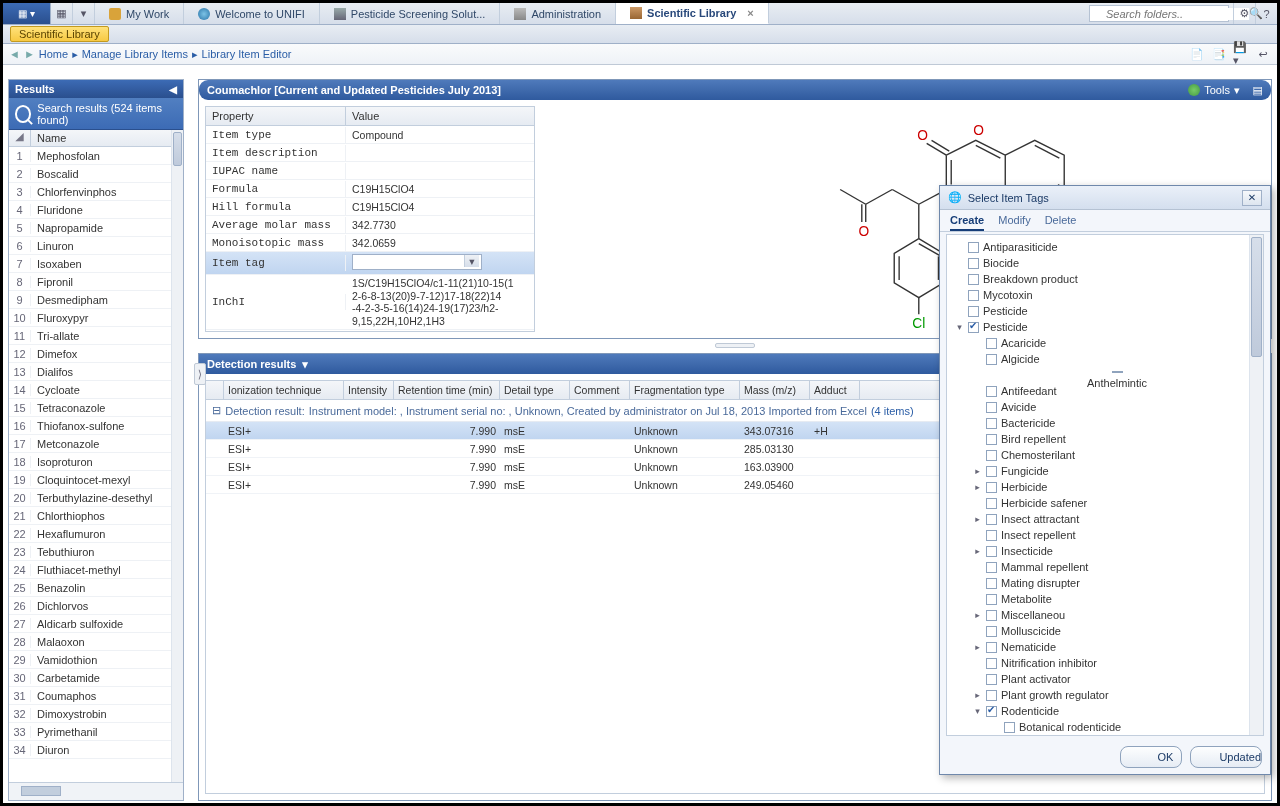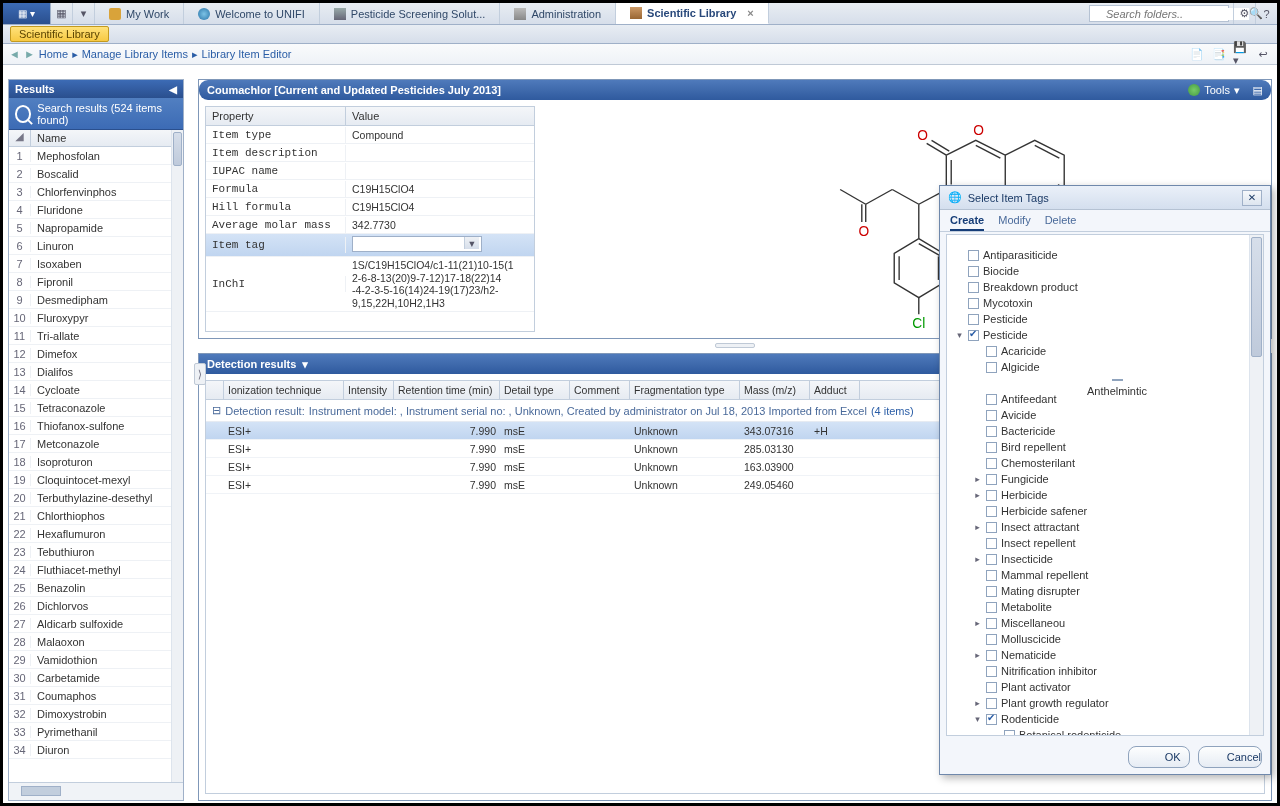--- a/index.html
+++ b/index.html
@@ -98,21 +98,21 @@
 .dettbl .dr div{padding:0 4px;font-size:10.5px;}
 .leftgutter{position:absolute;left:-4px;top:284px;width:12px;height:22px;border:1px solid #bfc9d6;background:#eef1f5;border-radius:2px;display:flex;align-items:center;justify-content:center;color:#778;}
 
 
 .dialog{position:absolute;right:6px;top:120px;width:332px;height:590px;border:1px solid #6f88ab;background:#f3f6fb;box-shadow:3px 3px 8px rgba(0,0,0,.3);}
 .dialog .titlebar{height:24px;background:linear-gradient(#eaf0f9,#d4dfee);border-bottom:1px solid #b5c2d3;display:flex;align-items:center;padding:0 8px;color:#1b3a66;}
 .dialog .titlebar .x{margin-left:auto;width:20px;height:16px;border:1px solid #9fb0c8;background:linear-gradient(#f6f8fb,#dde5ef);display:flex;align-items:center;justify-content:center;font-size:10px;}
 .dialog .tabs{height:22px;display:flex;gap:14px;padding:4px 10px 0;color:#4a6a9a;border-bottom:1px solid #c2cedd;}
 .dialog .tabs span{cursor:default;}
 .dialog .tabs .act{color:#153d78;border-bottom:2px solid #153d78;font-weight:600;}
-.dialog .tree{position:absolute;top:48px;left:6px;right:6px;bottom:38px;border:1px solid #c2cedd;background:#fff;overflow:hidden;padding:12px 2px;}
+.dialog .tree{position:absolute;top:48px;left:6px;right:6px;bottom:38px;border:1px solid #c2cedd;background:#fff;overflow:hidden;padding:4px 2px;}
 .dialog .node{display:flex;align-items:center;height:16px;gap:4px;white-space:nowrap;}
 .dialog .cb{width:11px;height:11px;border:1px solid #8fa3bd;background:#fff;display:inline-block;position:relative;}
 .dialog .cb.ck::after{content:'✔';position:absolute;top:-3px;left:0;font-size:10px;color:#2a5da6;}
 .dialog .exp{width:9px;display:inline-block;text-align:center;color:#667;font-size:9px;}
 .dialog .btns{position:absolute;bottom:6px;right:8px;display:flex;gap:8px;}
 .dialog .btn{min-width:62px;height:22px;border:1px solid #8fa3bd;background:linear-gradient(#fdfefe,#e6ecf4);display:flex;align-items:center;justify-content:center;border-radius:8px;color:#1b3a66;padding-left:28px;}
 .dialog .vscroll{position:absolute;right:0;top:0;bottom:0;width:14px;background:#eef1f5;border-left:1px solid #dde4ed;}
 .dialog .vscroll .vthumb{position:absolute;left:1px;right:1px;top:2px;height:120px;background:linear-gradient(#d6deea,#bfcadb);border:1px solid #9fb0c8;border-radius:2px;}
 </style>
 </head>
@@ -369,20 +369,24 @@
               <div class="pl">Formula</div>
               <div class="pv">C19H15ClO4</div>
             </div>
             <div class="pr">
               <div class="pl">Hill formula</div>
               <div class="pv">C19H15ClO4</div>
             </div>
             <div class="pr">
               <div class="pl">Average molar mass</div>
               <div class="pv">342.7730</div>
+            </div>
+            <div class="pr">
+              <div class="pl">Monoisotopic mass</div>
+              <div class="pv">342.0659</div>
             </div>
             <div class="pr sel">
               <div class="pl">Item tag</div>
               <div class="pv"><span class="dd"></span></div>
             </div>
             <div class="pr">
               <div class="pl">InChI</div>
               <div class="pv">
                 <div style="line-height:1.2">1S/C19H15ClO4/c1-11(21)10-15(1<br>2-6-8-13(20)9-7-12)17-18(22)14<br>-4-2-3-5-16(14)24-19(17)23/h2-<br>9,15,22H,10H2,1H3</div>
               </div>
@@ -679,17 +683,17 @@
           <span class="exp"></span>
           <span class="cb"></span>
           <span>Botanical rodenticide</span>
         </div>
         <div class="node" style="padding-left: 42px;">
           <span class="exp"></span>
         </div>
       </div>
     <div class="btns">
       <div class="btn">OK</div>
-      <div class="btn">Cancel</div>
+      <div class="btn">Updated</div>
     </div>
   </div>
 
 </div>
 
 </body></html>

